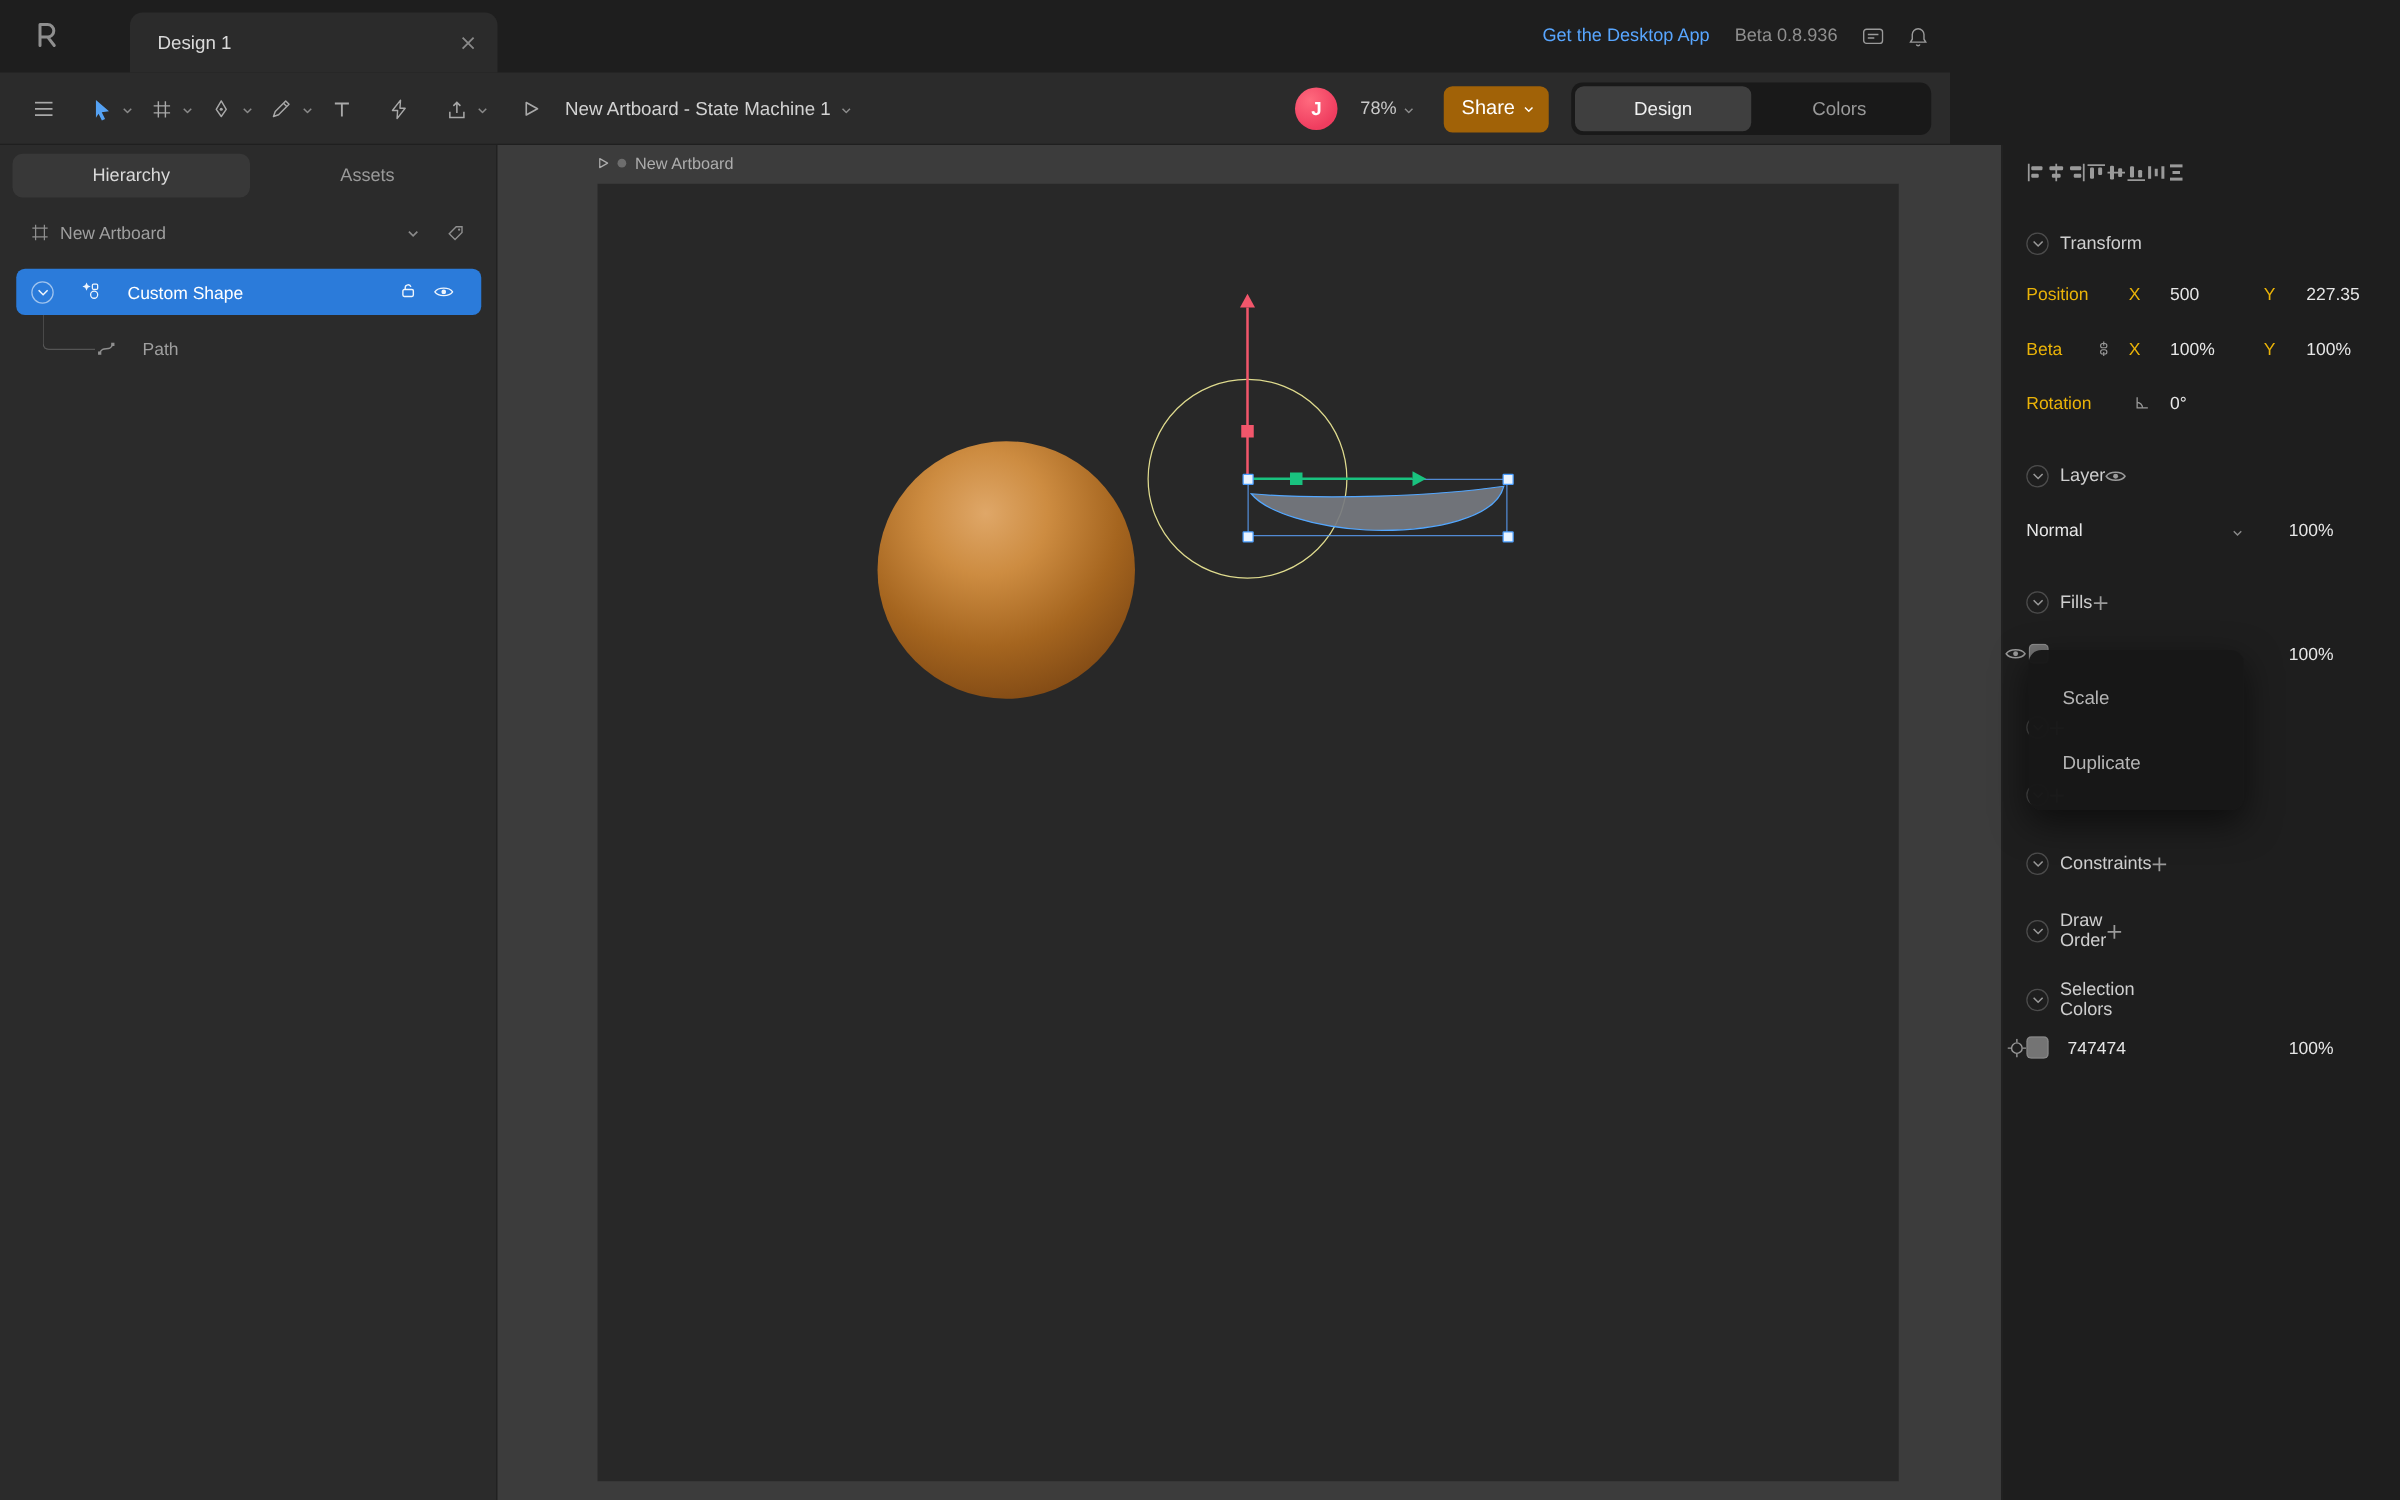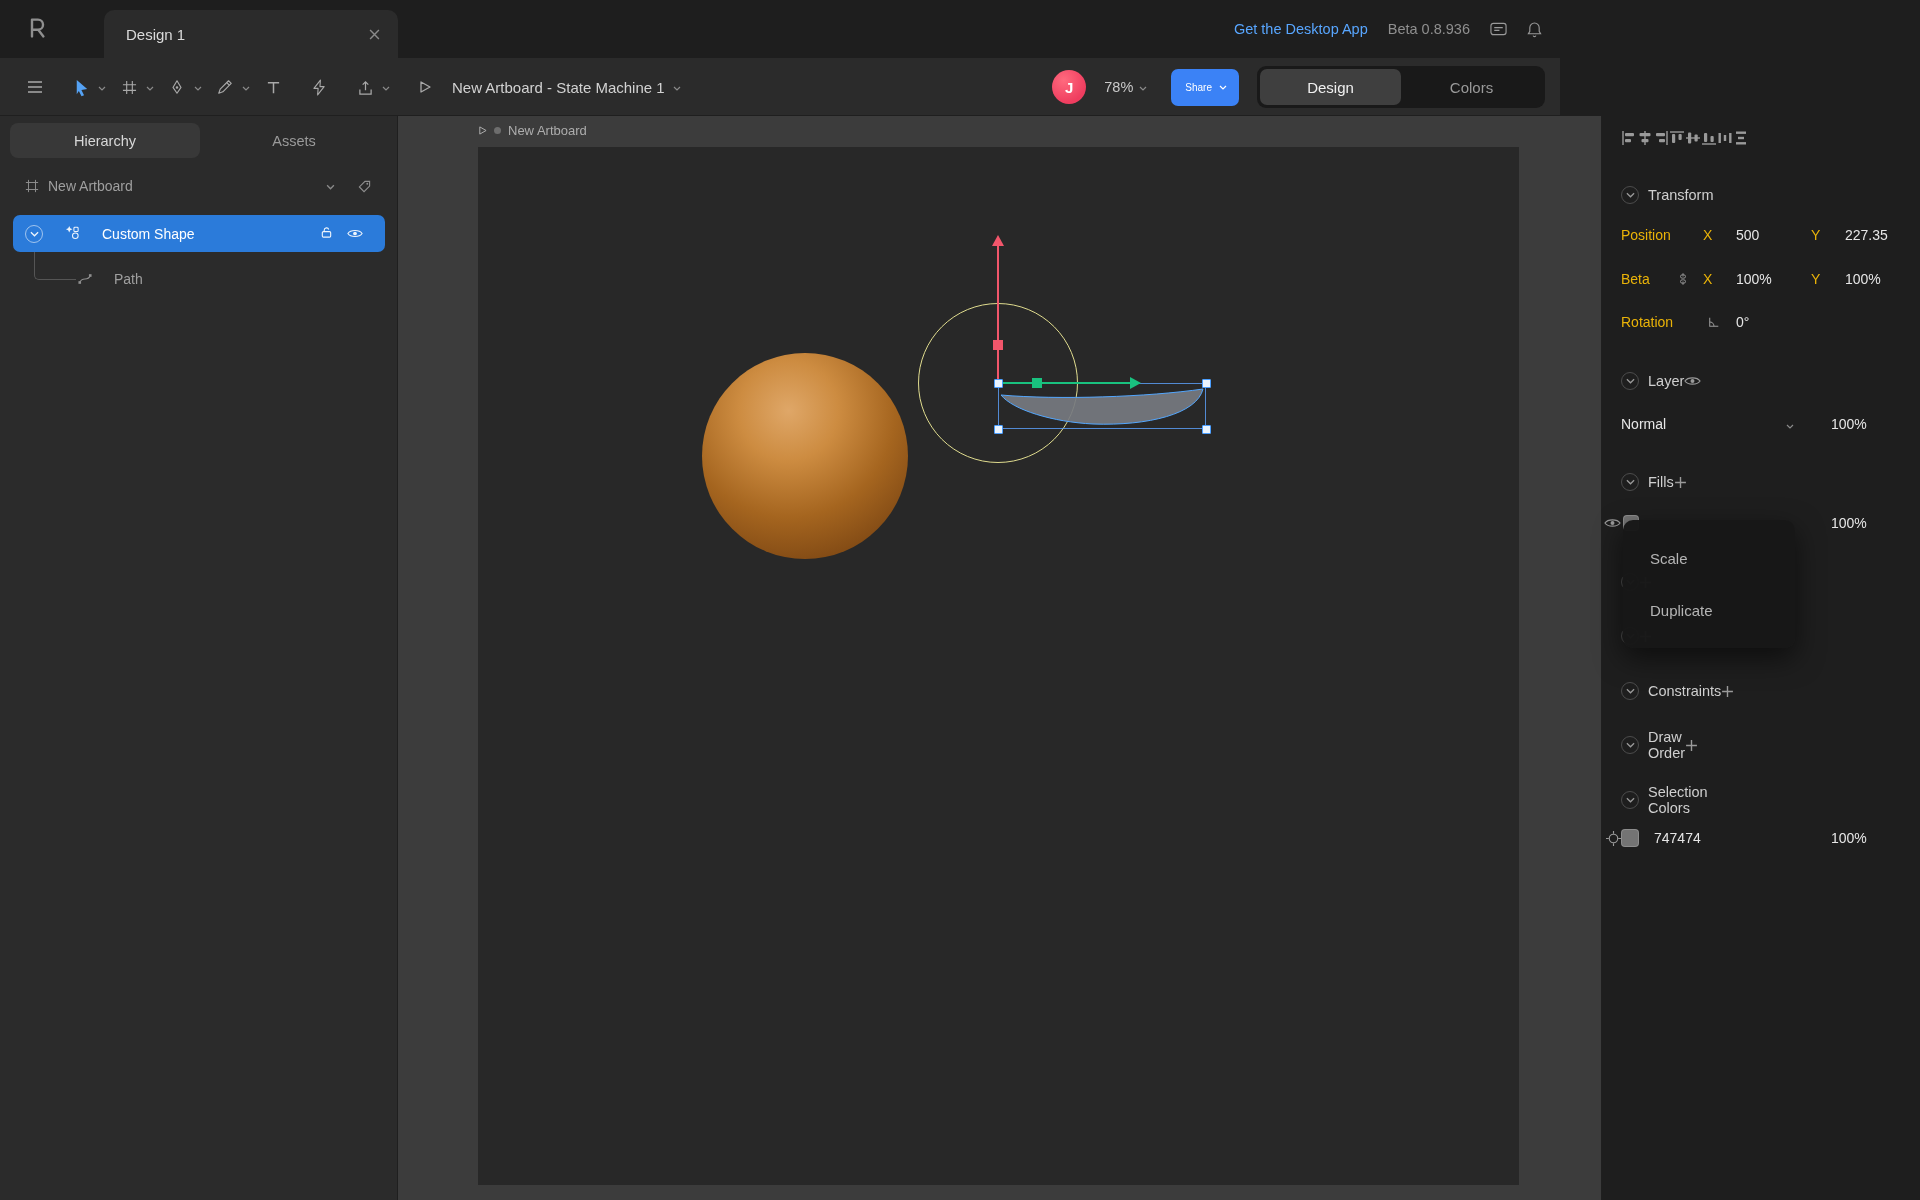--- a/index.html
+++ b/index.html
@@ -25,22 +25,22 @@
   .tb-left{position:absolute;left:18px;top:0;height:58px;display:flex;align-items:center}
   .tool{width:34px;height:34px;display:flex;align-items:center;justify-content:center;color:#a9a9a9;cursor:pointer;border-radius:6px}
   .tool.blue{color:#55a2f4}
   .chev{color:#8a8a8a;display:flex;margin:2px 6px 0 0;cursor:pointer}
   .sp{width:12px}
   .ab-menu{display:flex;align-items:center;gap:8px;margin-left:10px;color:#d2d2d2;font-size:15px;cursor:pointer}
   .tb-right{position:absolute;right:15px;top:0;height:58px;display:flex;align-items:center;gap:18px}
   .avatar{width:34px;height:34px;border-radius:50%;background:radial-gradient(circle at 35% 30%,#ff6a7e,#ef3d5f 70%);
     color:#fff;font-weight:bold;font-size:15px;display:flex;align-items:center;justify-content:center;cursor:pointer}
   .zoom{display:flex;align-items:center;gap:6px;color:#c9c9c9;font-size:14.5px;cursor:pointer}
-  .share-btn{height:37px;padding:0 12px 0 14px;background:#3b82f6;border-radius:7px;display:flex;align-items:center;gap:7px;
-    color:#fff;font-size:10px;cursor:pointer}
+  .share-btn{height:37px;padding:0 12px 0 14px;background:#a16207;border-radius:7px;display:flex;align-items:center;gap:7px;
+    color:#fff;font-size:16px;cursor:pointer}
   .mode-toggle{width:288px;height:42px;background:#191919;border-radius:9px;display:flex;padding:3px;align-items:flex-start}
   .mode{flex:1;height:36px;display:flex;align-items:center;justify-content:center;border-radius:7px;font-size:15px;color:#9a9a9a;cursor:pointer}
   .mode.active{background:#3f3f3f;color:#f0f0f0}
 
   
   .left-panel{position:absolute;left:0;top:116px;width:398px;bottom:0;background:#2b2b2b;border-right:1px solid #1f1f1f}
   .lp-tab{position:absolute;top:7px;height:35px;display:flex;align-items:center;justify-content:center;
     font-size:14.5px;color:#9a9a9a;cursor:pointer;border-radius:8px}
   .lp-tab.active{background:#383838;color:#d8d8d8}
   .tree-row{position:absolute;left:0;right:0;height:34px;display:flex;align-items:center;color:#9f9f9f;cursor:pointer}

